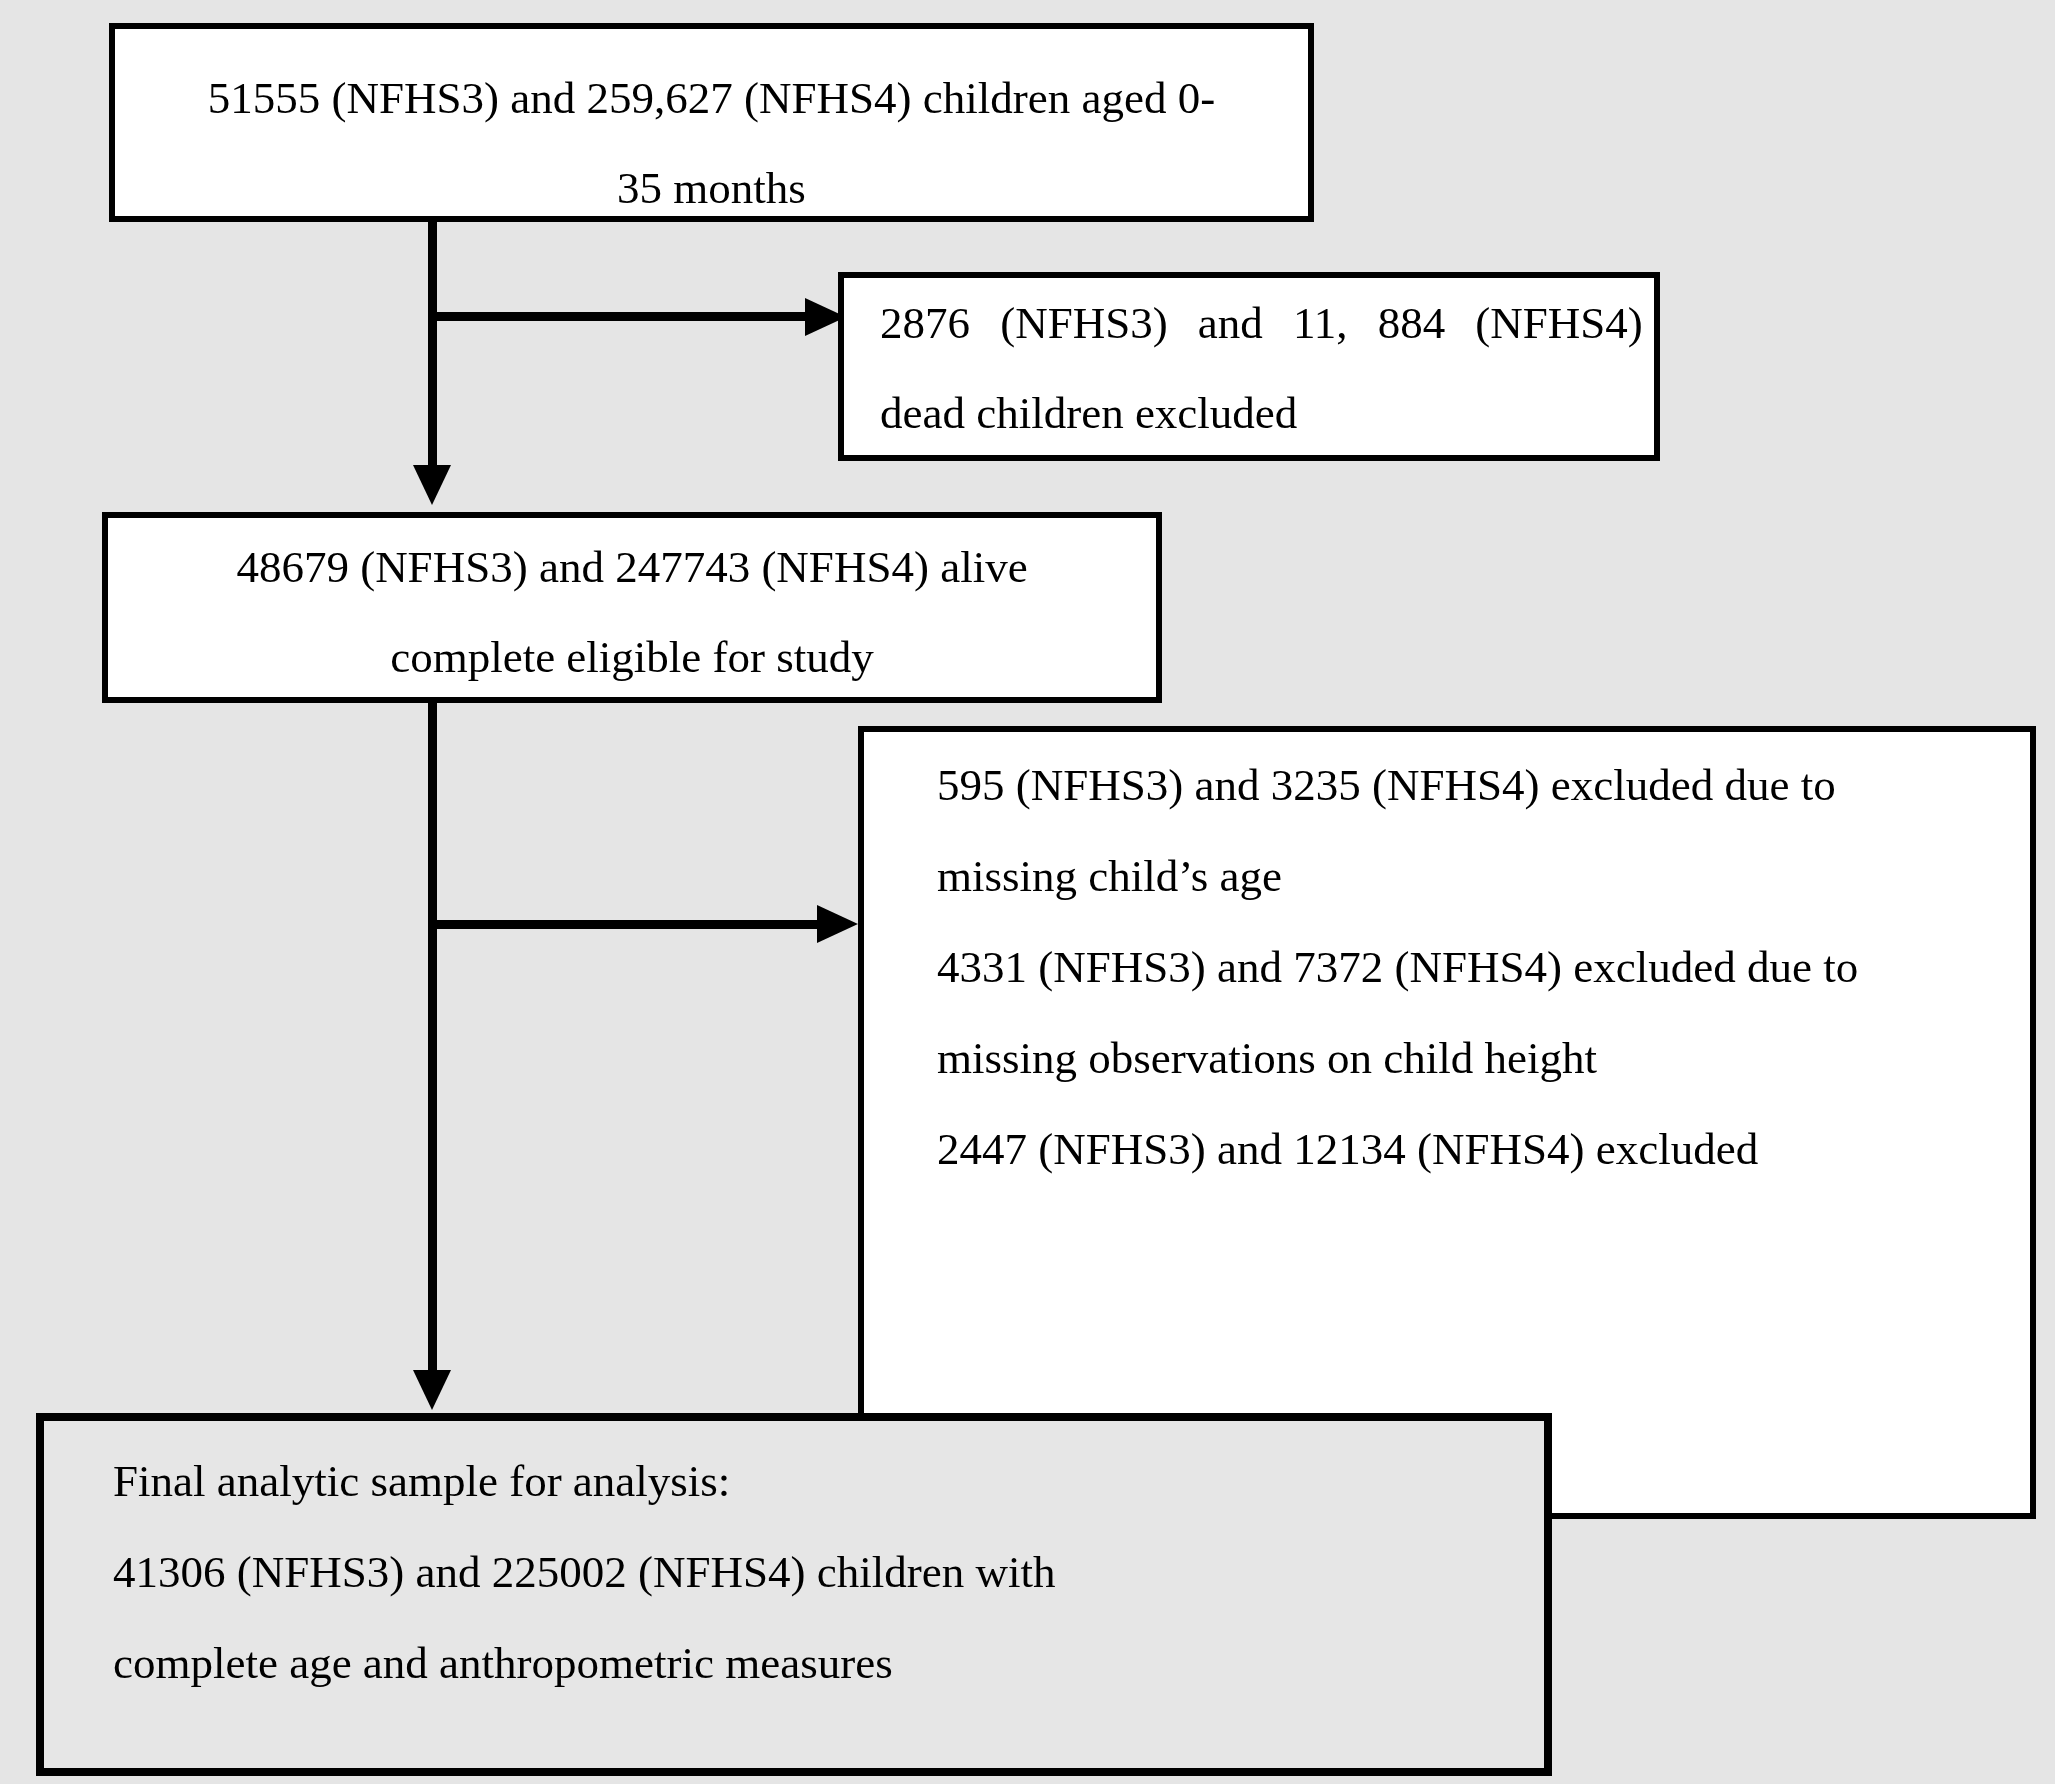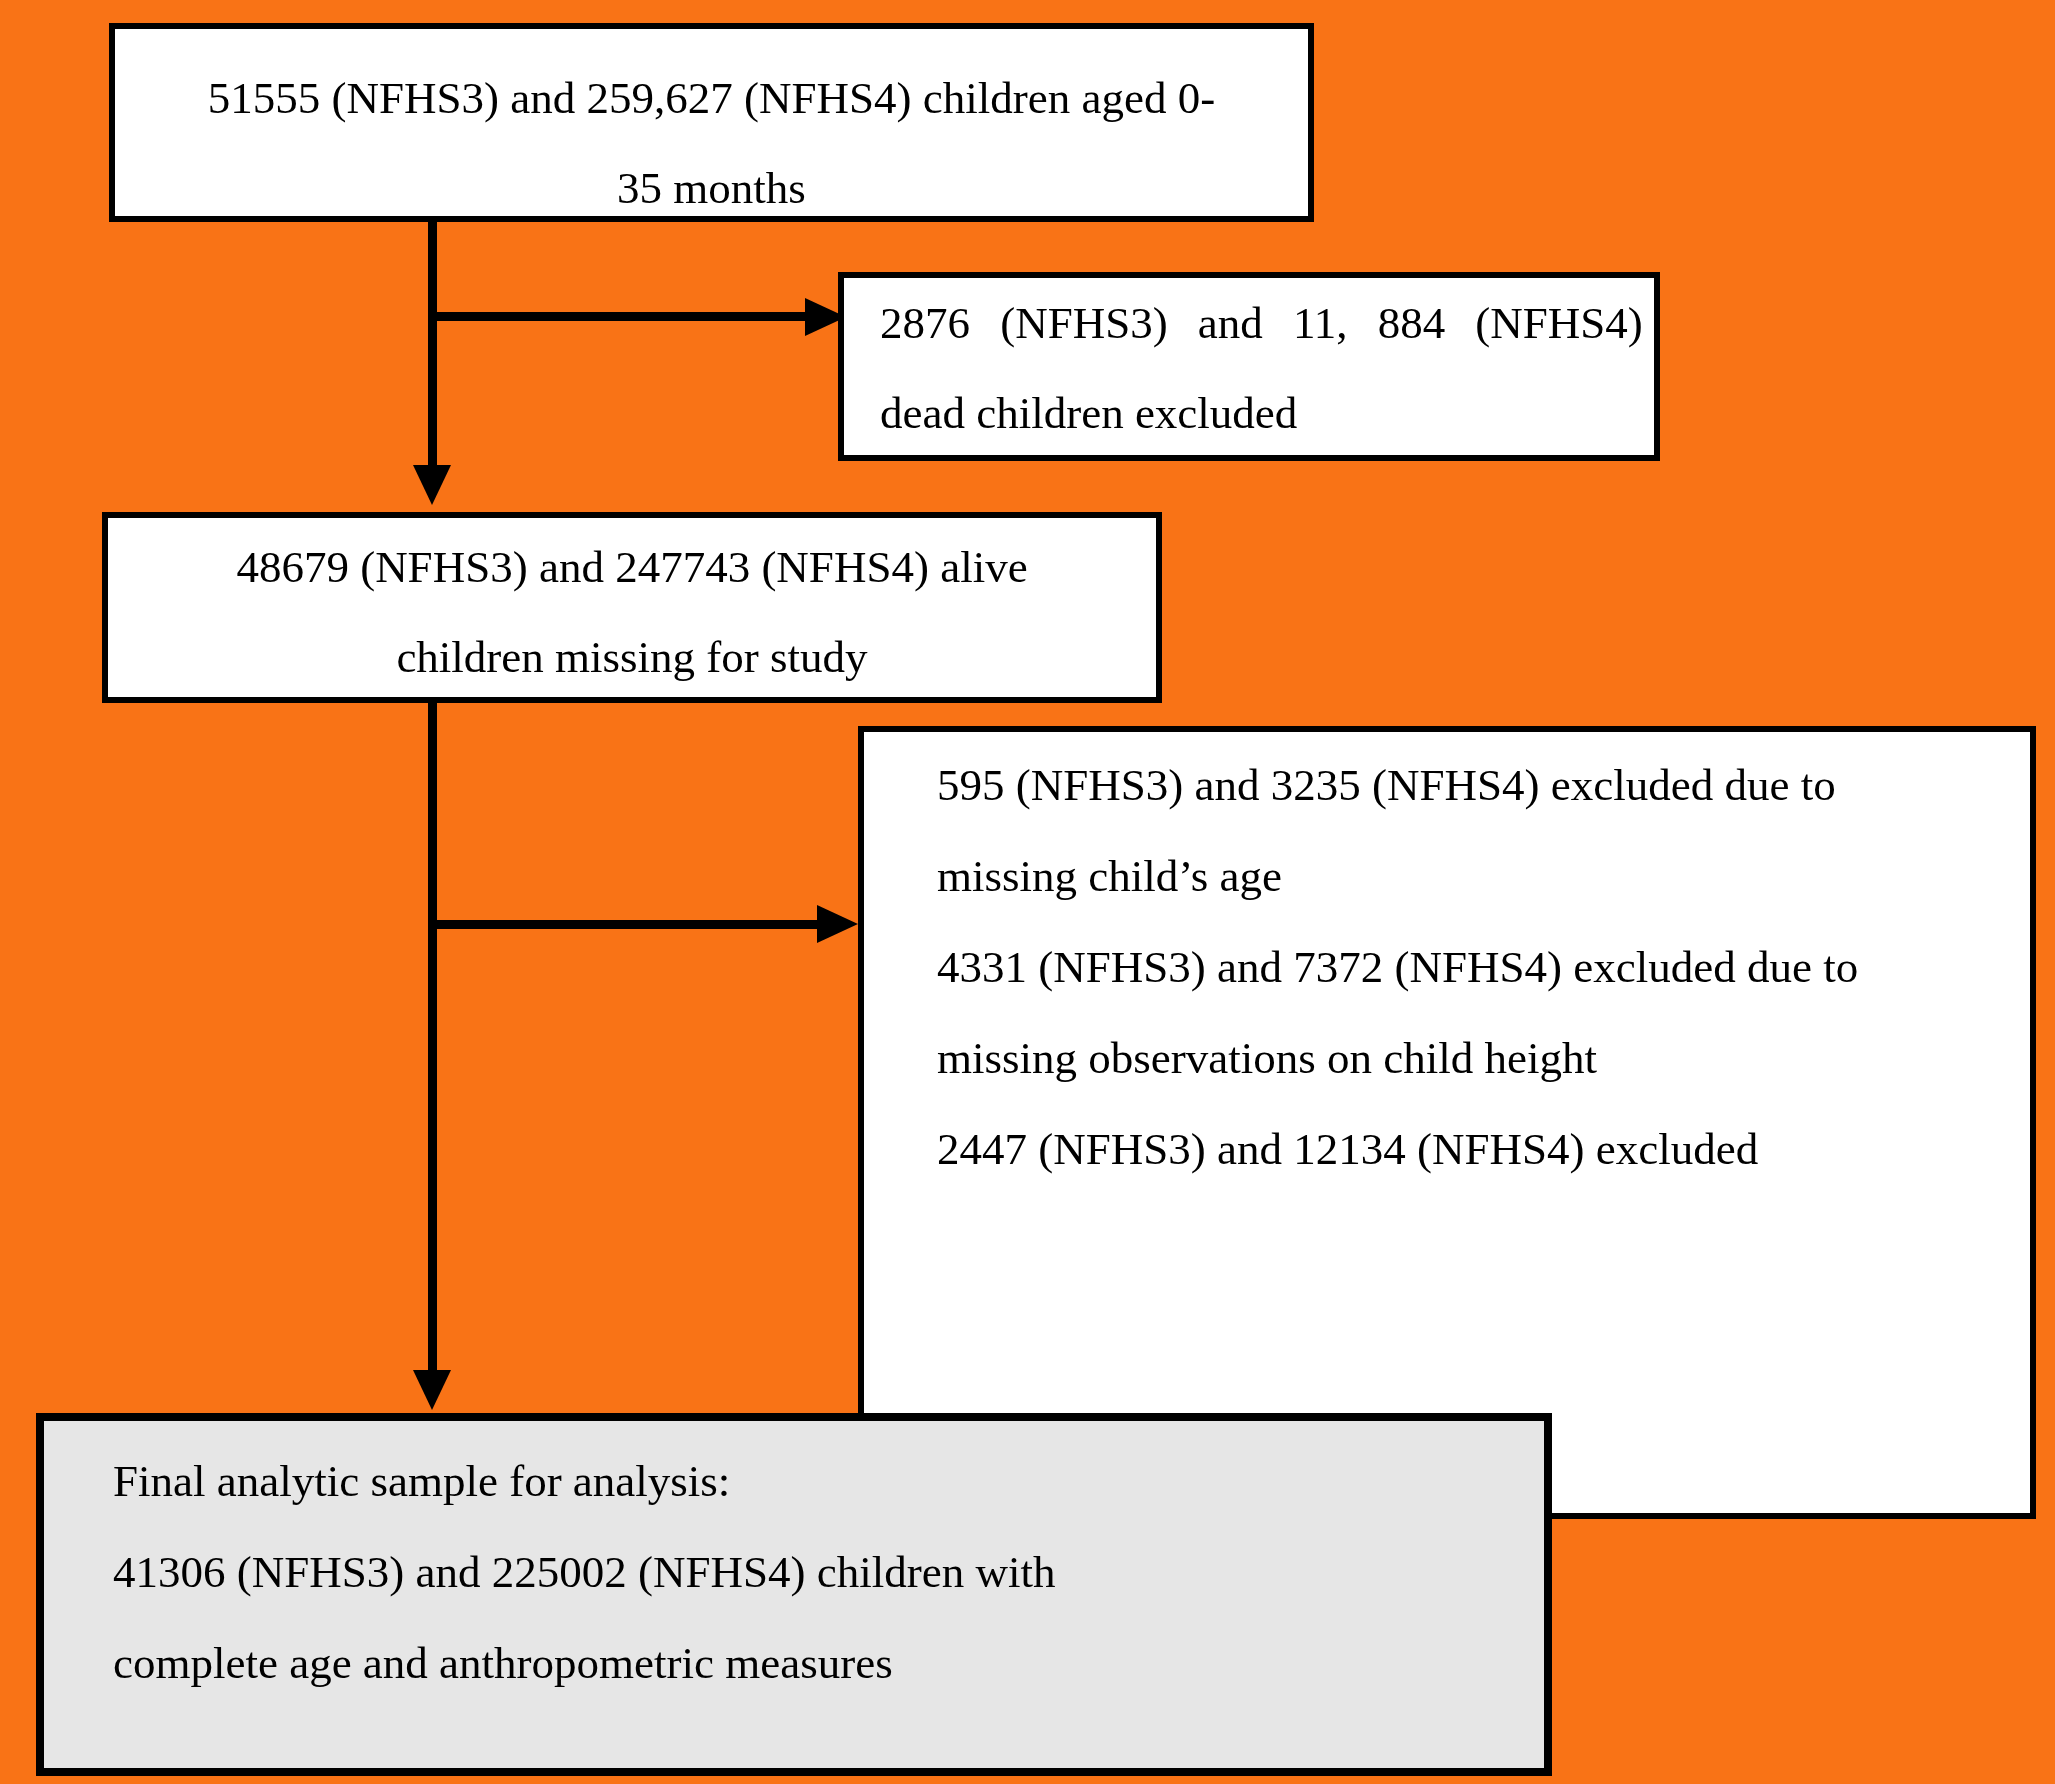--- a/index.html
+++ b/index.html
@@ -1,20 +1,20 @@
 <!DOCTYPE html>
 <html style="font-size:10.6px"><head>
 <meta charset="utf-8">
 <style>
   html, body { margin: 0; padding: 0; background: #ffffff; }
   .canvas {
     position: relative;
     width: 2056px;
     height: 1784px;
-    background: #f97316;
+    background: #e5e5e5;
     font-family: "Liberation Serif", serif;
     color: #000000;
     overflow: hidden;
   }
   .box {
     position: absolute;
     box-sizing: border-box;
     background: #ffffff;
     border: 6px solid #000000;
     overflow: hidden;
@@ -63,21 +63,21 @@
   <div class="hline" style="left:432px; top:312px; width:373px;"></div>
   <div class="head-right" style="left:805px; top:298px;"></div>
 
   <div class="box" id="box-dead">
     <span class="line wide">2876 (NFHS3) and 11, 884 (NFHS4)</span>
     <span class="line">dead children excluded</span>
   </div>
 
   <div class="box center" id="box-alive">
     <span class="line">48679 (NFHS3) and 247743 (NFHS4) alive</span>
-    <span class="line">children missing for study</span>
+    <span class="line">complete eligible for study</span>
   </div>
 
   <div class="vline" style="left:428px; top:703px; height:667px;"></div>
   <div class="head-down" style="left:413px; top:1370px;"></div>
   <div class="hline" style="left:432px; top:920px; width:385px;"></div>
   <div class="head-right" style="left:817px; top:905px;"></div>
 
   <div class="box" id="box-exclusions">
     <span class="line">595 (NFHS3) and 3235 (NFHS4) excluded due to</span>
     <span class="line">missing child’s age</span>

